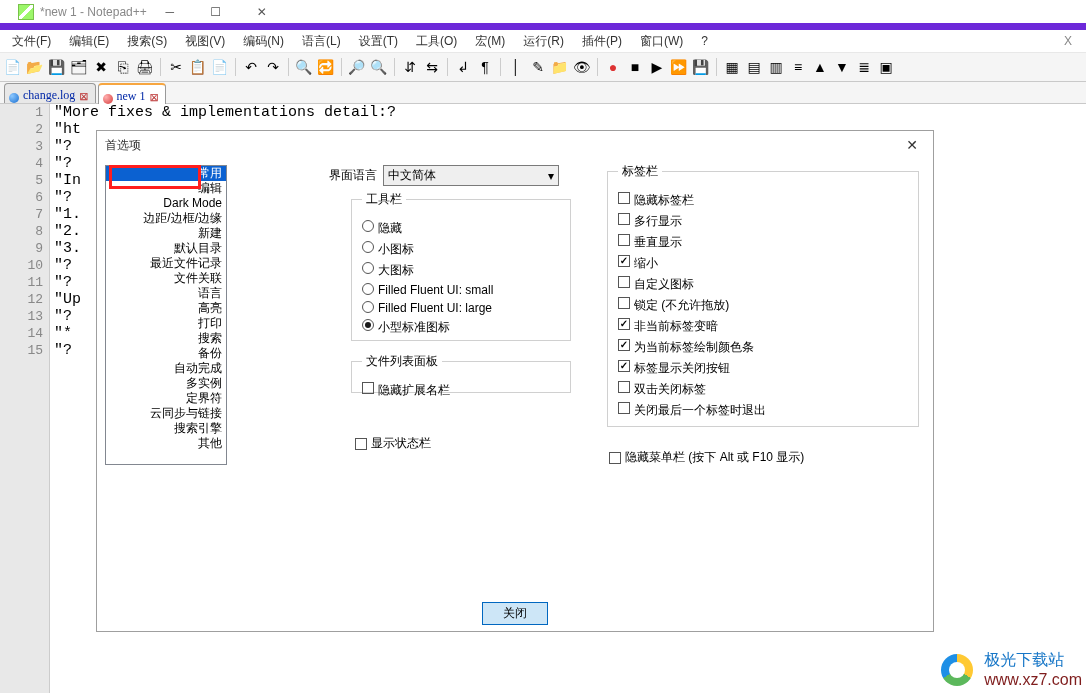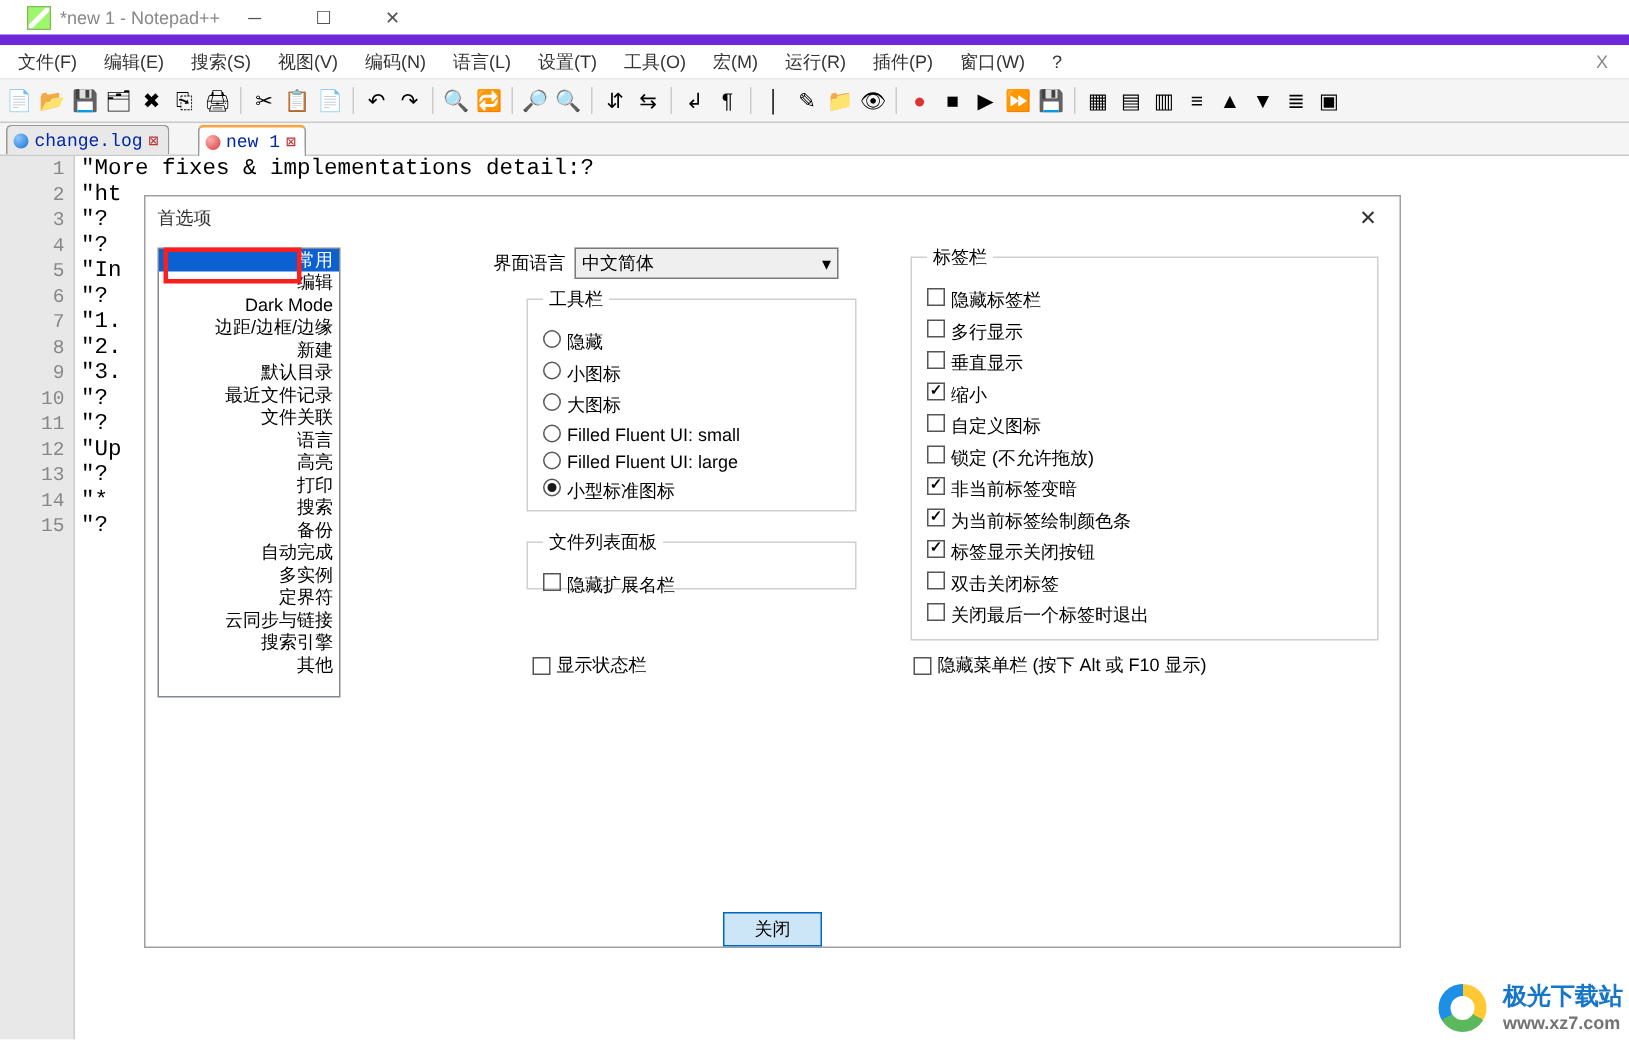--- a/index.html
+++ b/index.html
@@ -60,27 +60,27 @@
     display:flex;
     align-items:flex-end;
     padding-left:4px;
   }
   .tab {
     height: 20px;
     border: 1px solid #999;
     border-bottom: none;
     background: #e8e8e8;
     display:flex;
-    align-items:center;
+    align-items:flex-end;
     padding: 0 6px 0 4px;
     gap:4px;
-    font-family: Liberation Mono, monospace;
+    font-family: Liberation Serif, serif;
     font-size:12px;
     color:#0027a7;
-    margin-right:19px;
+    margin-right:2px;
     border-top-left-radius: 4px;
     border-top-right-radius: 4px;
   }
   .tab.active { background:#fff; border-top:2px solid #f7a640; height:21px; z-index:2; position:relative; top:1px; }
   .tab-dot { width:10px; height:10px; border-radius:50%; }
   .tab-dot.blue { background: radial-gradient(circle at 30% 30%, #8cc8ff, #1a6fd1);}
   .tab-dot.red  { background: radial-gradient(circle at 30% 30%, #ffb0b0, #d63a3a);}
   .tab-x { font-size:11px; color:#b33; }
 
   .editor {
@@ -167,39 +167,39 @@
   .fs-toolbar { left:114px; top:26px; width:220px; height:150px;}
   .fs-filelist { left:114px; top:188px; width:220px; height:40px;}
   .fs-tabbar   { left:370px; top:-2px; width:312px; height:264px;}
   .radio-row, .chk-row { display:flex; gap:4px; margin:4px 0; }
   .radio { width:12px; height:12px; border:1px solid #555; border-radius:50%; display:inline-flex; align-items:center; justify-content:center;}
   .radio.sel::after { content:""; width:6px; height:6px; background:#1a1a1a; border-radius:50%;}
   .chk { width:12px; height:12px; border:1px solid #555; display:inline-flex; align-items:center; justify-content:center; font-size:10px; line-height:10px;}
   .chk.sel::after { content:"✓"; color:#000; font-weight:bold;}
   .lone-chk { position:absolute; display:flex; align-items:center; gap:4px;}
   .status-chk { left:118px; top:270px;}
-  .hide-menu-chk { left:372px; top:270px;text-align:right;}
-  .dlg-footer { height:36px; display:flex; align-items:flex-end; justify-content:center;}
+  .hide-menu-chk { left:372px; top:284px;text-align:right;}
+  .dlg-footer { height:36px; display:flex; align-items:center; justify-content:center;}
   .btn-close {
     border:1px solid #0067c0;
     background:#cde6f7;
     padding: 2px 20px;
     font-size:12px;
   }
   .watermark {
     position:absolute;
     right:4px; bottom:4px;
     font-size:16px;
-    font-weight:bold;
+    font-weight:normal;
     display:flex; align-items:center; gap:11px;
   }
   .wm-icon { width:32px; height:32px; border-radius:50%; background: conic-gradient(#ffc933 0 120deg, #5cb85c 120deg 240deg, #1e8fe6 240deg 360deg); position:relative;}
   .wm-icon::after{ content:""; position:absolute; inset:8px; background:#fff; border-radius:50%;}
   .wm-text1 { color:#1676c7;}
-  .wm-text2 { color:#737373; font-size:12px;}
+  .wm-text2 { color:#7f1d1d; font-size:16px;}
 </style>
 </head>
 <body>
 
 <div class="titlebar">
   <div class="titlebar-left">
     <div class="title-icon"></div>
     <span>*new 1 - Notepad++</span>
   </div>
   <div class="win-buttons">

